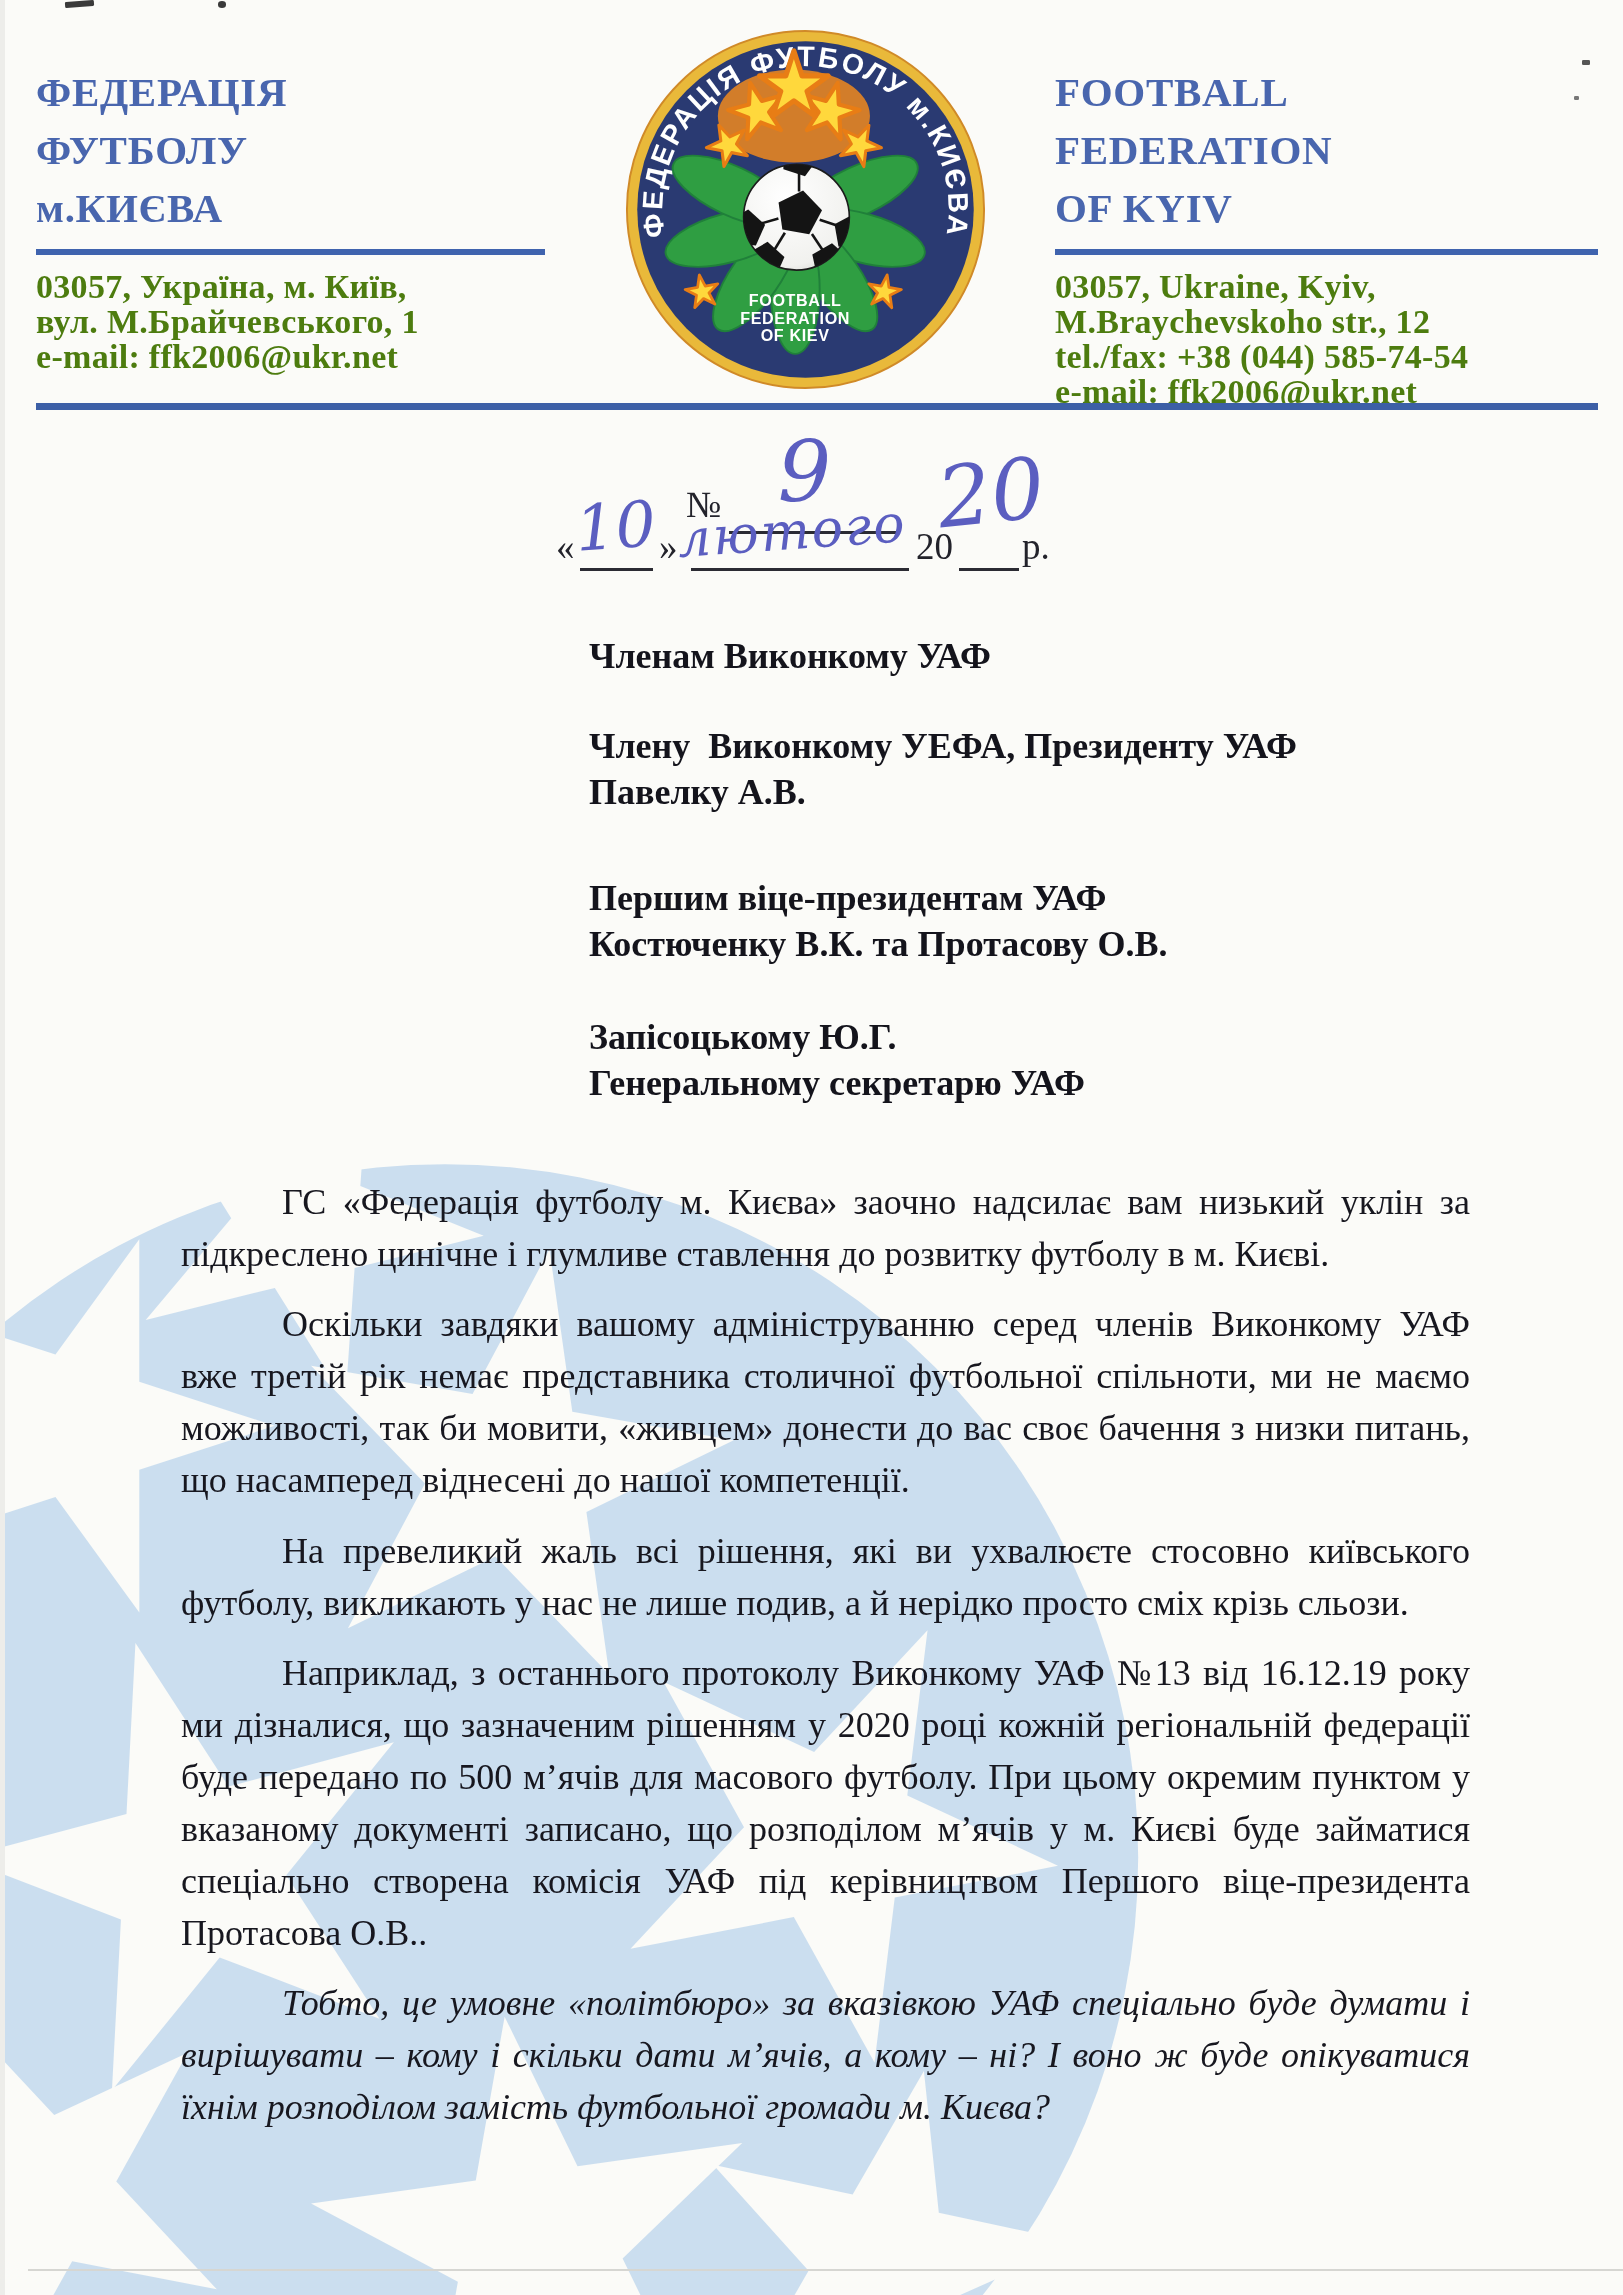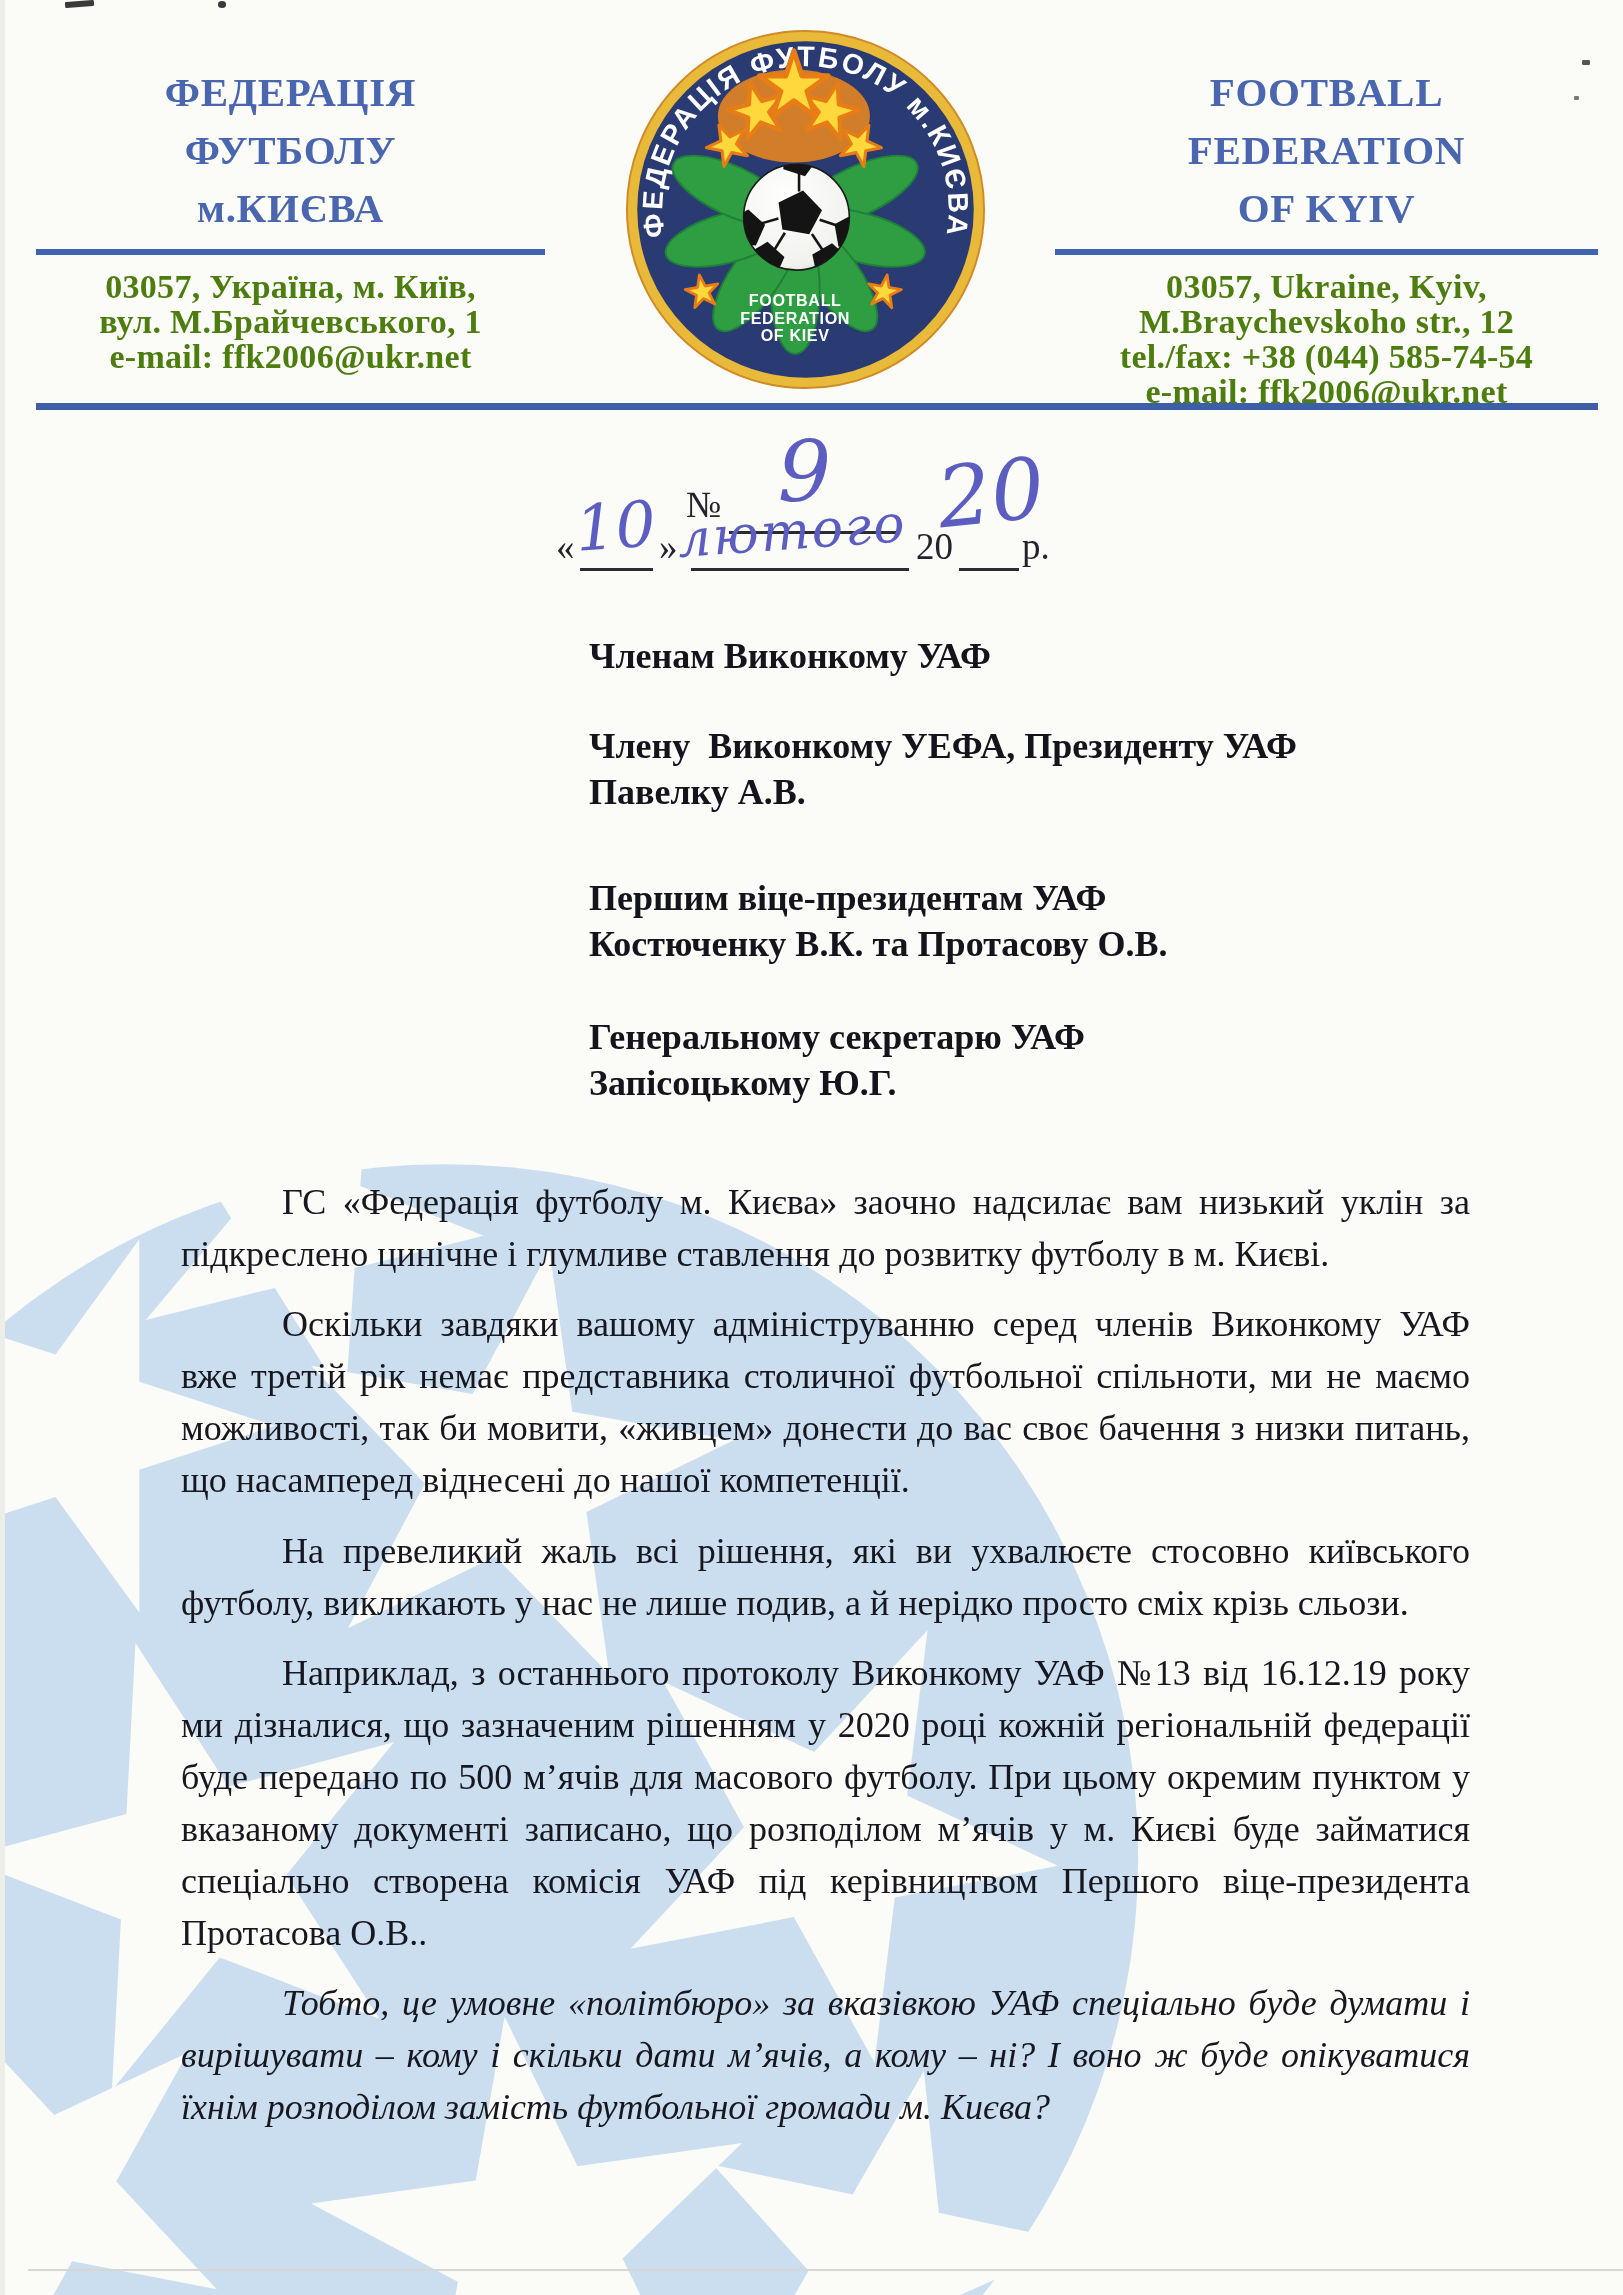--- a/index.html
+++ b/index.html
@@ -8,21 +8,21 @@
     overflow:hidden;font-family:"Liberation Serif",serif;color:#191922;
   }
   .abs{position:absolute;}
   
   .edge-strip{left:0;top:0;width:4.6px;height:2295px;background:#ededea;}
   .scan-line{left:27.5px;top:2269px;width:1596px;height:2px;background:#d6d6d2;}
   .speck{background:#3a3a3a;border-radius:1.3px;}
   
   .wm{left:0;top:0;width:1623px;height:2295px;}
   
-  .hdr-col{top:63px;text-align:center;}
+  .hdr-col{top:63px;text-align:left;}
   .hdr-col.left{left:36px;width:509px;}
   .hdr-col.right{left:1055px;width:543px;}
   .hdr-title{font-size:41px;font-weight:bold;line-height:58px;letter-spacing:0.7px;color:#4966ae;}
   .hdr-rule{height:5.9px;background:#3f63ae;margin:11.8px 0 14.4px 0;}
   .hdr-addr{font-size:34px;font-weight:bold;line-height:35px;color:#4d7c0f;letter-spacing:0.3px;}
   .full-rule{left:36px;top:403px;width:1562px;height:7.2px;background:#3c5fa6;}
   .logo{left:625px;top:29px;width:361px;height:361px;}
   
   .printed{font-size:37px;color:#23232b;line-height:39px;}
   .u{background:#2b2b33;height:2.6px;}
@@ -197,22 +197,22 @@
     </div>
     <div class="grp2">
       <div>Члену&nbsp; Виконкому УЕФА, Президенту УАФ</div>
       <div>Павелку А.В.</div>
     </div>
     <div class="grp3">
       <div>Першим віце-президентам УАФ</div>
       <div>Костюченку В.К. та Протасову О.В.</div>
     </div>
     <div>
+      <div>Запісоцькому Ю.Г.</div>
       <div>Генеральному секретарю УАФ</div>
-      <div>Запісоцькому Ю.Г.</div>
     </div>
   </div>
 
   <div class="abs body-text">
     <p>ГС «Федерація футболу м. Києва» заочно надсилає вам низький уклін за підкреслено цинічне і глумливе ставлення до розвитку футболу в м. Києві.</p>
     <p>Оскільки завдяки вашому адмініструванню серед членів Виконкому УАФ вже третій рік немає представника столичної футбольної спільноти, ми не маємо можливості, так би мовити, «живцем» донести до вас своє бачення з низки питань, що насамперед віднесені до нашої компетенції.</p>
     <p>На превеликий жаль всі рішення, які ви ухвалюєте стосовно київського футболу, викликають у нас не лише подив, а й нерідко просто сміх крізь сльози.</p>
     <p>Наприклад, з останнього протоколу Виконкому УАФ №13 від 16.12.19 року ми дізналися, що зазначеним рішенням у 2020 році кожній регіональній федерації буде передано по 500 м’ячів для масового футболу. При цьому окремим пунктом у вказаному документі записано, що розподілом м’ячів у м. Києві буде займатися спеціально створена комісія УАФ під керівництвом Першого віце-президента Протасова О.В..</p>
     <p>Тобто, це умовне «політбюро» за вказівкою УАФ спеціально буде думати і вирішувати – кому і скільки дати м’ячів, а кому – ні? І воно ж буде опікуватися їхнім розподілом замість футбольної громади м. Києва?</p>
   </div>

